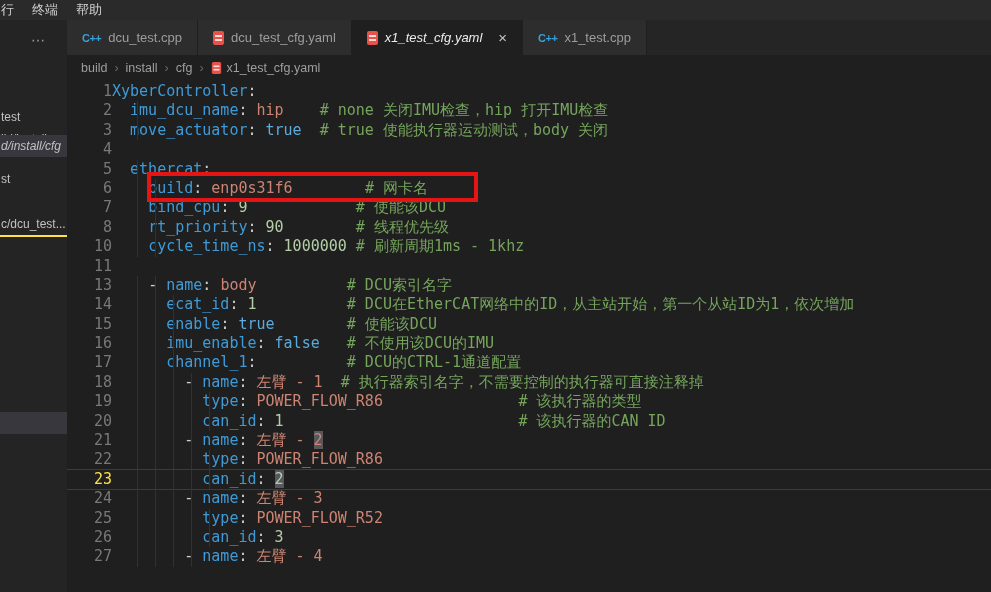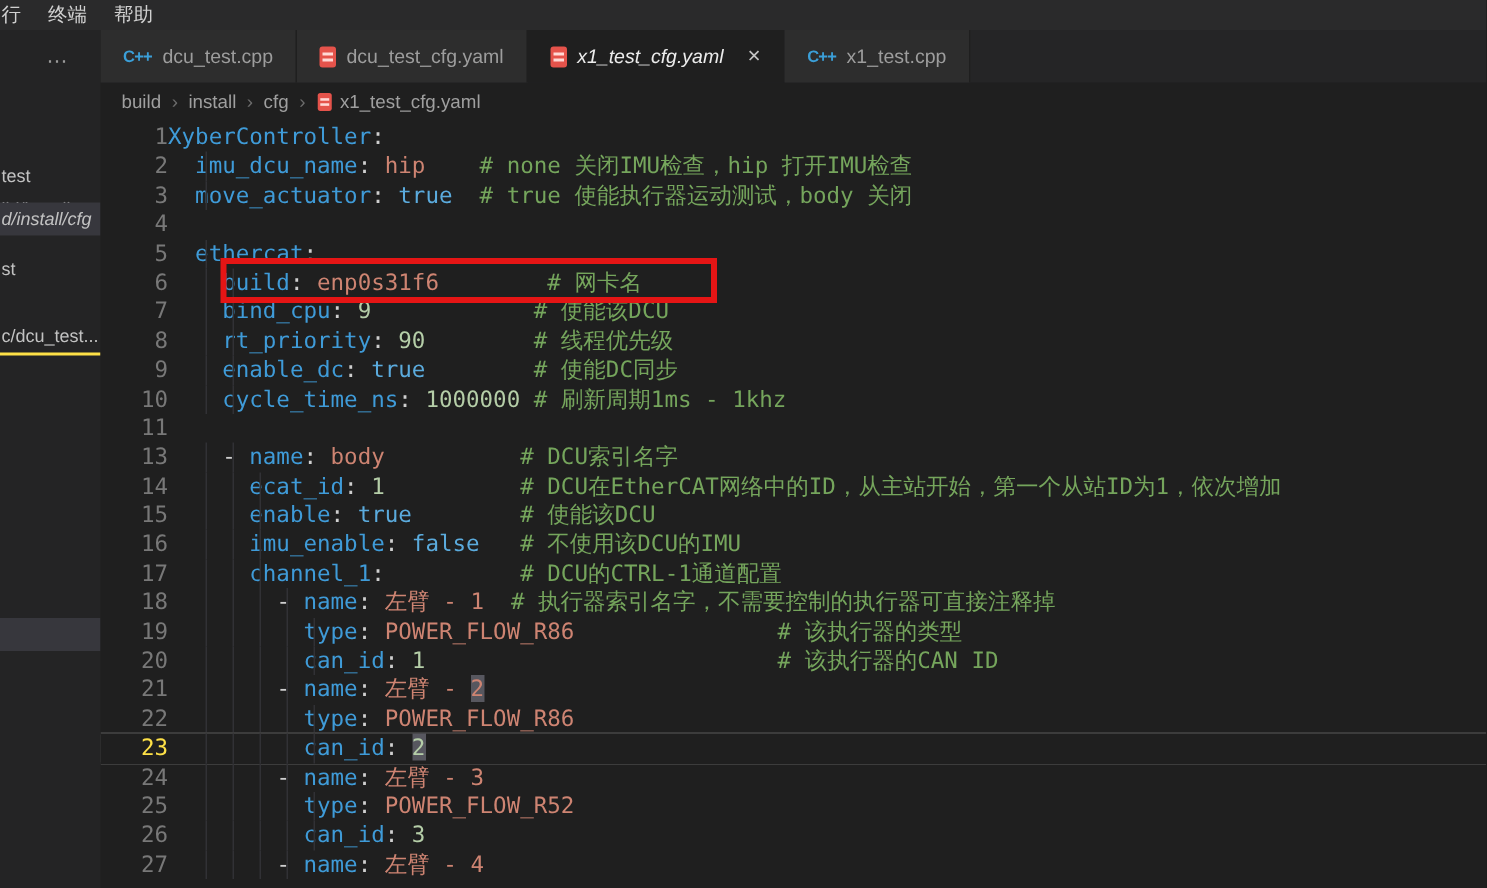--- a/index.html
+++ b/index.html
@@ -117,21 +117,20 @@
     <div class="codewrap" id="codewrap">
       <div class="redbox"></div>
     <div class="row"><span class="ln">1</span><span class="ct"><span class="tok-k">XyberController</span><span class="tok-p">:</span></span></div>
         <div class="row"><div class="guide" style="left: 70px;"></div><span class="ln">2</span><span class="ct"><span class="tok-w">  </span><span class="tok-k">imu_dcu_name</span><span class="tok-p">:</span><span class="tok-w"> </span><span class="tok-s">hip</span><span class="tok-w">    </span><span class="tok-c"># none 关闭IMU检查，hip 打开IMU检查</span></span></div>
         <div class="row"><div class="guide" style="left: 70px;"></div><span class="ln">3</span><span class="ct"><span class="tok-w">  </span><span class="tok-k">move_actuator</span><span class="tok-p">:</span><span class="tok-w"> </span><span class="tok-b">true</span><span class="tok-w">  </span><span class="tok-c"># true 使能执行器运动测试，body 关闭</span></span></div>
         <div class="row"><span class="ln">4</span><span class="ct"></span></div>
         <div class="row"><div class="guide" style="left: 70px;"></div><span class="ln">5</span><span class="ct"><span class="tok-w">  </span><span class="tok-k">ethercat</span><span class="tok-p">:</span></span></div>
         <div class="row"><div class="guide" style="left: 70px;"></div><div class="guide" style="left: 88px;"></div><span class="ln">6</span><span class="ct"><span class="tok-w">    </span><span class="tok-k">build</span><span class="tok-p">:</span><span class="tok-w"> </span><span class="tok-s">enp0s31f6</span><span class="tok-w">        </span><span class="tok-c"># 网卡名</span></span></div>
         <div class="row"><div class="guide" style="left: 70px;"></div><div class="guide" style="left: 88px;"></div><span class="ln">7</span><span class="ct"><span class="tok-w">    </span><span class="tok-k">bind_cpu</span><span class="tok-p">:</span><span class="tok-w"> </span><span class="tok-n">9</span><span class="tok-w">            </span><span class="tok-c"># 使能该DCU</span></span></div>
         <div class="row"><div class="guide" style="left: 70px;"></div><div class="guide" style="left: 88px;"></div><span class="ln">8</span><span class="ct"><span class="tok-w">    </span><span class="tok-k">rt_priority</span><span class="tok-p">:</span><span class="tok-w"> </span><span class="tok-n">90</span><span class="tok-w">        </span><span class="tok-c"># 线程优先级</span></span></div>
-        <div class="row"><div class="guide" style="left: 70px;"></div><div class="guide" style="left: 88px;"></div><span class="ln">9</span><span class="ct"><span class="tok-w">    </span><span class="tok-k">enable_dc</span><span class="tok-p">:</span><span class="tok-w"> </span><span class="tok-b">true</span><span class="tok-w">        </span><span class="tok-c"># 使能DC同步</span></span></div>
         <div class="row"><div class="guide" style="left: 70px;"></div><div class="guide" style="left: 88px;"></div><span class="ln">10</span><span class="ct"><span class="tok-w">    </span><span class="tok-k">cycle_time_ns</span><span class="tok-p">:</span><span class="tok-w"> </span><span class="tok-n">1000000</span><span class="tok-w"> </span><span class="tok-c"># 刷新周期1ms - 1khz</span></span></div>
         <div class="row"><span class="ln">11</span><span class="ct"></span></div>
         <div class="row"><div class="guide" style="left: 70px;"></div><div class="guide" style="left: 88px;"></div><span class="ln">13</span><span class="ct"><span class="tok-w">    </span><span class="tok-p">-</span><span class="tok-w"> </span><span class="tok-k">name</span><span class="tok-p">:</span><span class="tok-w"> </span><span class="tok-s">body</span><span class="tok-w">          </span><span class="tok-c"># DCU索引名字</span></span></div>
         <div class="row"><div class="guide" style="left: 70px;"></div><div class="guide" style="left: 88px;"></div><div class="guide" style="left: 106px;"></div><span class="ln">14</span><span class="ct"><span class="tok-w">      </span><span class="tok-k">ecat_id</span><span class="tok-p">:</span><span class="tok-w"> </span><span class="tok-n">1</span><span class="tok-w">          </span><span class="tok-c"># DCU在EtherCAT网络中的ID，从主站开始，第一个从站ID为1，依次增加</span></span></div>
         <div class="row"><div class="guide" style="left: 70px;"></div><div class="guide" style="left: 88px;"></div><div class="guide" style="left: 106px;"></div><span class="ln">15</span><span class="ct"><span class="tok-w">      </span><span class="tok-k">enable</span><span class="tok-p">:</span><span class="tok-w"> </span><span class="tok-b">true</span><span class="tok-w">        </span><span class="tok-c"># 使能该DCU</span></span></div>
         <div class="row"><div class="guide" style="left: 70px;"></div><div class="guide" style="left: 88px;"></div><div class="guide" style="left: 106px;"></div><span class="ln">16</span><span class="ct"><span class="tok-w">      </span><span class="tok-k">imu_enable</span><span class="tok-p">:</span><span class="tok-w"> </span><span class="tok-b">false</span><span class="tok-w">   </span><span class="tok-c"># 不使用该DCU的IMU</span></span></div>
         <div class="row"><div class="guide" style="left: 70px;"></div><div class="guide" style="left: 88px;"></div><div class="guide" style="left: 106px;"></div><span class="ln">17</span><span class="ct"><span class="tok-w">      </span><span class="tok-k">channel_1</span><span class="tok-p">:</span><span class="tok-w">          </span><span class="tok-c"># DCU的CTRL-1通道配置</span></span></div>
         <div class="row"><div class="guide" style="left: 70px;"></div><div class="guide" style="left: 88px;"></div><div class="guide" style="left: 106px;"></div><div class="guide" style="left: 124px;"></div><span class="ln">18</span><span class="ct"><span class="tok-w">        </span><span class="tok-p">-</span><span class="tok-w"> </span><span class="tok-k">name</span><span class="tok-p">:</span><span class="tok-w"> </span><span class="tok-s">左臂 - 1</span><span class="tok-w">  </span><span class="tok-c"># 执行器索引名字，不需要控制的执行器可直接注释掉</span></span></div>
         <div class="row"><div class="guide" style="left: 70px;"></div><div class="guide" style="left: 88px;"></div><div class="guide" style="left: 106px;"></div><div class="guide" style="left: 124px;"></div><div class="guide" style="left: 142px;"></div><span class="ln">19</span><span class="ct"><span class="tok-w">          </span><span class="tok-k">type</span><span class="tok-p">:</span><span class="tok-w"> </span><span class="tok-s">POWER_FLOW_R86</span><span class="tok-w">               </span><span class="tok-c"># 该执行器的类型</span></span></div>
         <div class="row"><div class="guide" style="left: 70px;"></div><div class="guide" style="left: 88px;"></div><div class="guide" style="left: 106px;"></div><div class="guide" style="left: 124px;"></div><div class="guide" style="left: 142px;"></div><span class="ln">20</span><span class="ct"><span class="tok-w">          </span><span class="tok-k">can_id</span><span class="tok-p">:</span><span class="tok-w"> </span><span class="tok-n">1</span><span class="tok-w">                          </span><span class="tok-c"># 该执行器的CAN ID</span></span></div>

